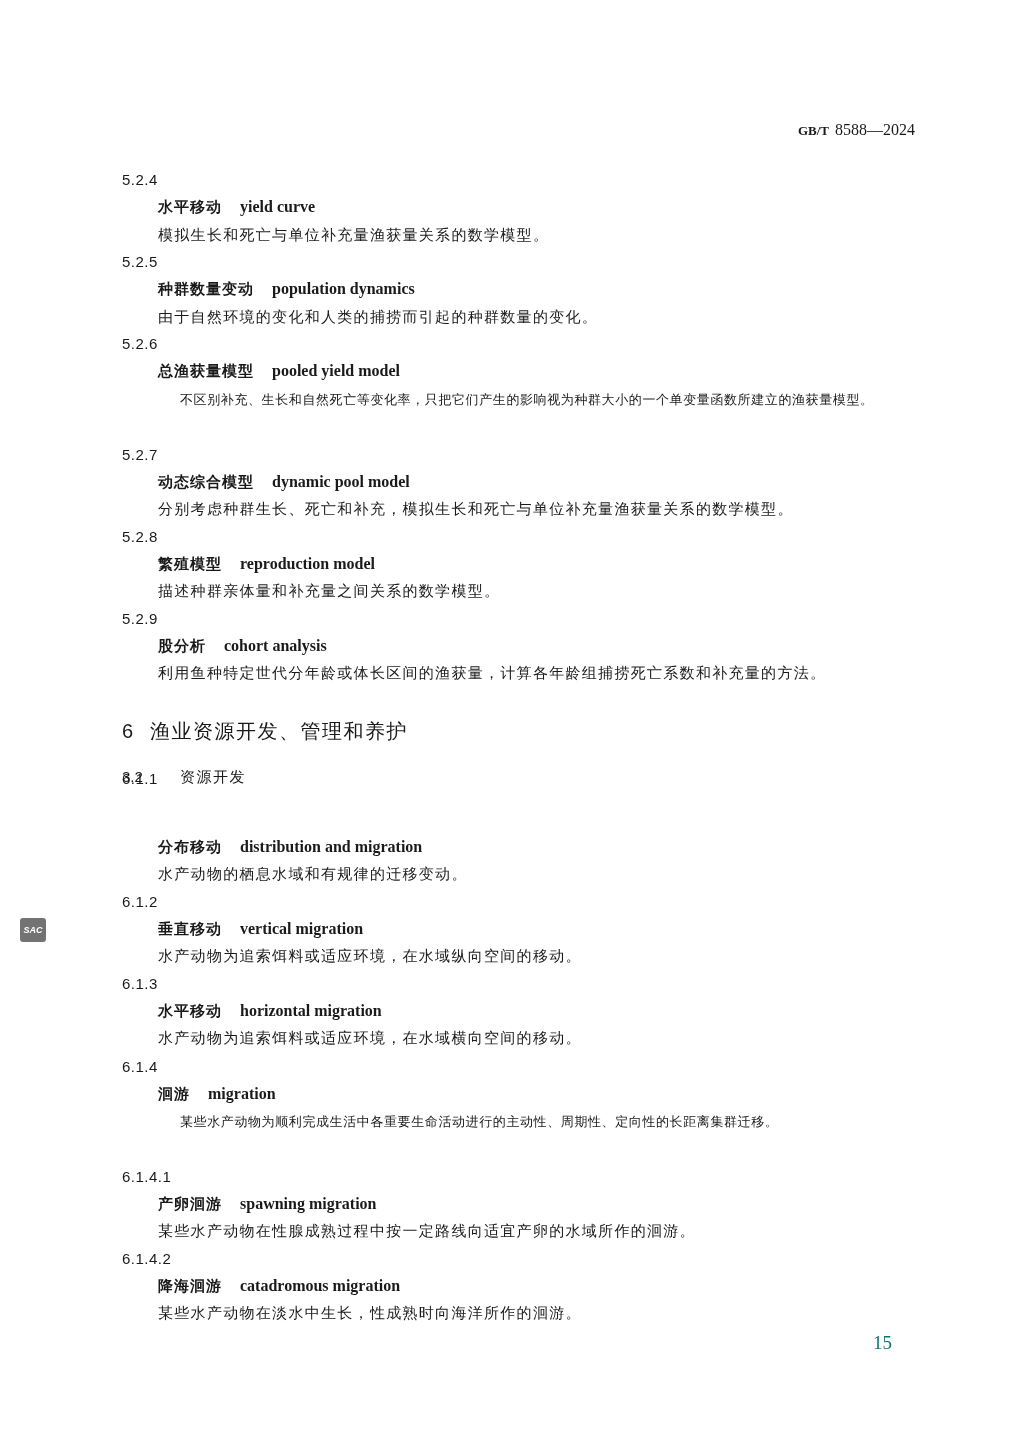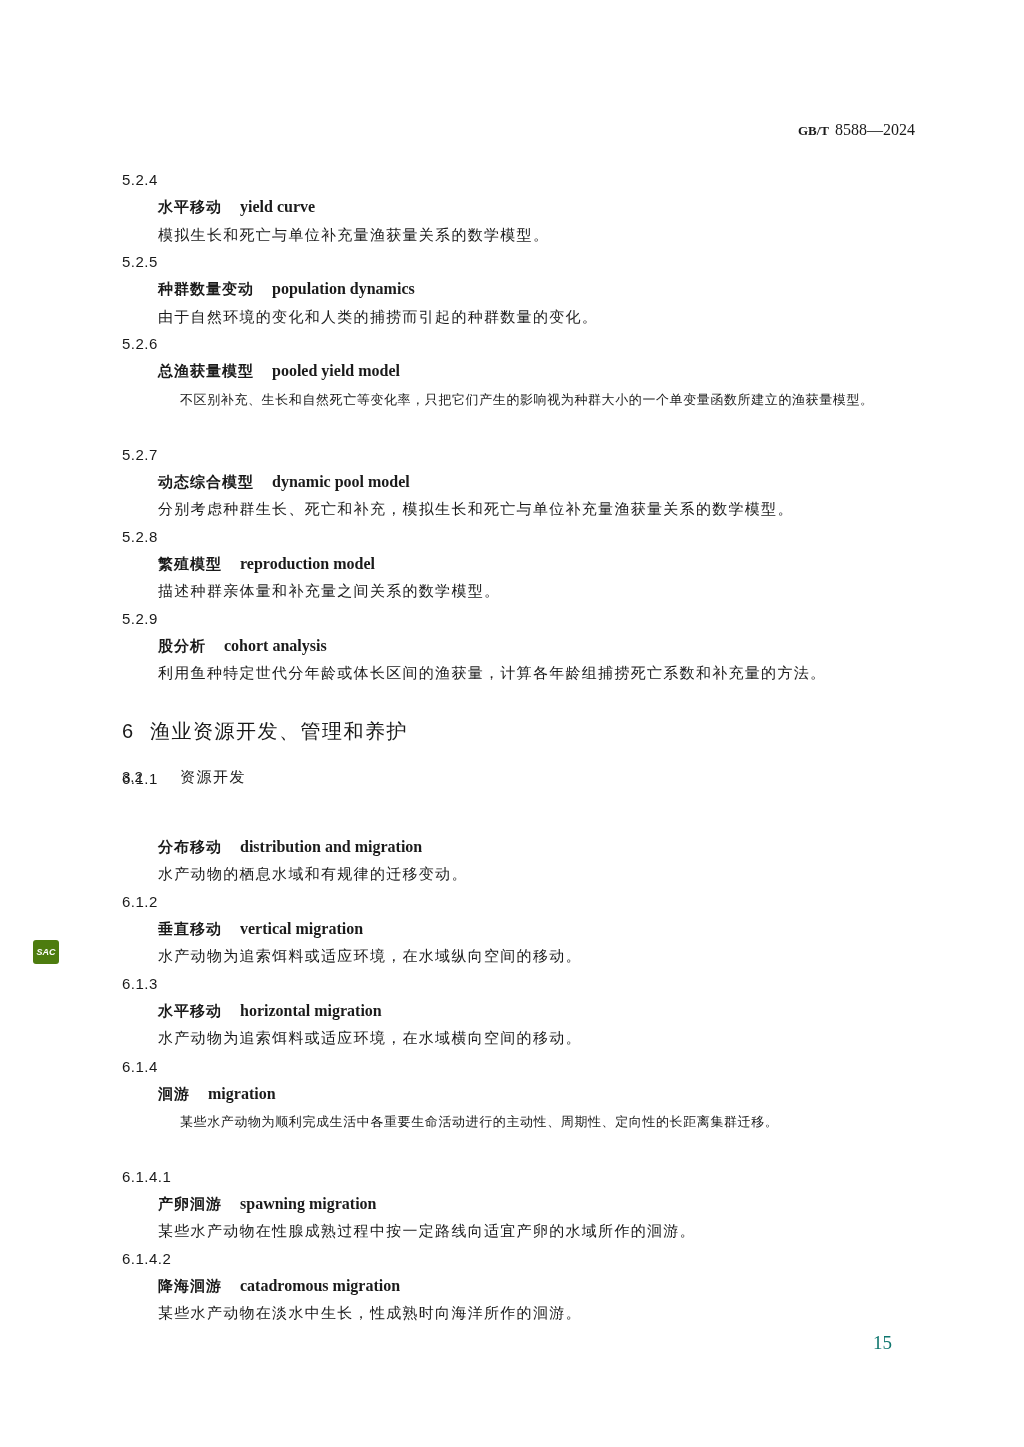--- a/index.html
+++ b/index.html
@@ -21,24 +21,24 @@
     .term-line .en { font-family: "Liberation Serif", serif; font-weight: bold; font-size: 16px; margin-left: 18px; }
     .def-line { left: 158px; font-size: 15px; letter-spacing: 1.3px; }
     .def-wrap { left: 122px; width: 795px; font-size: 13px; line-height: 27.5px; text-indent: 36px; white-space: normal; letter-spacing: 0.6px; margin-left: 22px; }
     .h1 { left: 122px; font-size: 20px; }
     .h1 .n { font-family: "Liberation Sans", sans-serif; display: inline-block; width: 28px; }
     .h1 .t { letter-spacing: 1.5px; }
     .h2 { left: 122px; font-size: 15px; }
     .h2 .n { font-family: "Liberation Sans", sans-serif; display: inline-block; width: 42px; }
     .h2 .t { letter-spacing: 1.5px; margin-left: 16px; }
     .sac-logo {
-      position: absolute; left: 33px; top: 918px; width: 26px; height: 24px;
-      background: #4d7c0f; border-radius: 3px;
+      position: absolute; left: 20px; top: 918px; width: 26px; height: 24px;
+      background: #737373; border-radius: 3px;
       color: #ffffff; font-family: "Liberation Sans", sans-serif; font-weight: bold; font-style: italic;
-      font-size: 9px; line-height: 24px; text-align: center; margin-top: 22px;
+      font-size: 9px; line-height: 24px; text-align: center;
     }
     .page-num {
       position: absolute; left: 873px; top: 1332px;
       font-family: "Liberation Serif", serif; font-size: 19px; color: #0f766e;
     }
   </style>
 </head>
 <body>
 
 <div class="std-code">

